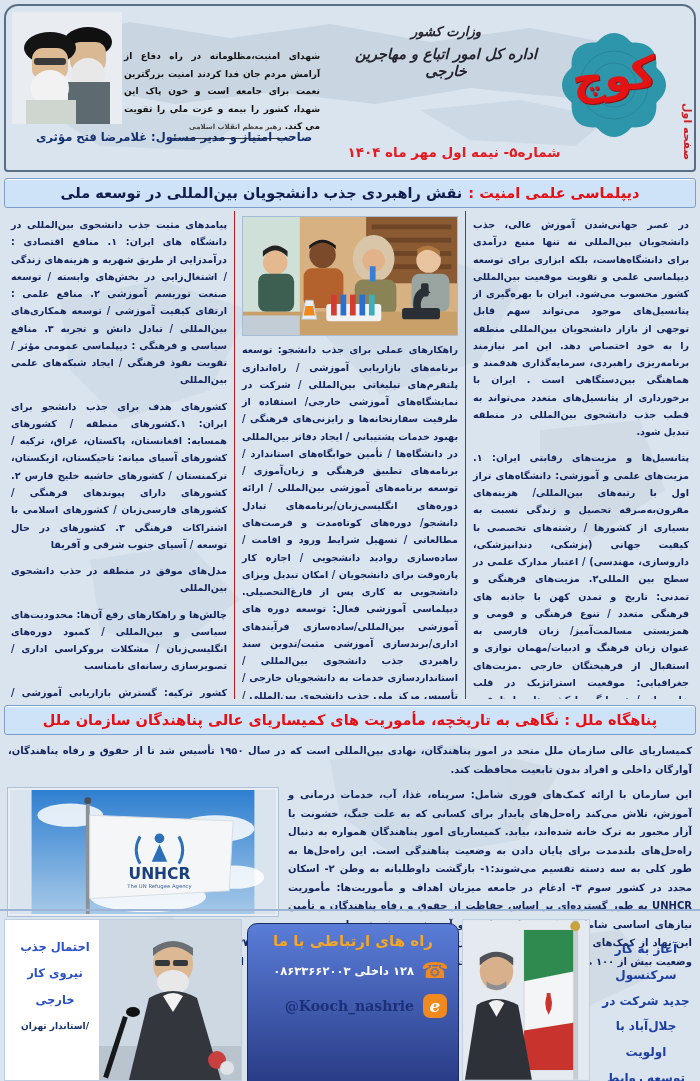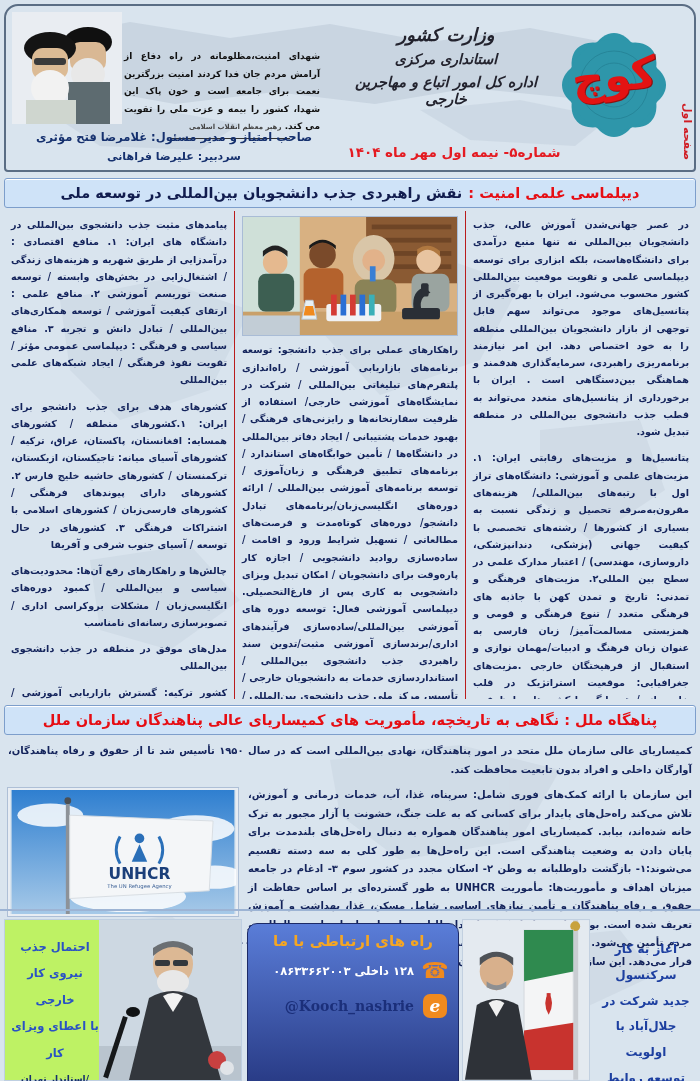--- a/index.html
+++ b/index.html
@@ -24,21 +24,21 @@
   .portraits { position:absolute; left:6px; top:6px; width:110px; height:112px; }
   .quote { position:absolute; left:118px; top:42px; width:196px; text-align:justify;
     font-size:9px; font-weight:bold; color:#111; line-height:1.95; }
   .quote-attr { font-size:7px; color:#444; font-weight:bold; }
   .quote-rule { width:120px; border-bottom:1px solid #333; margin:2px 30px 0 0; }
   .publine { position:absolute; left:18px; top:124px; width:300px; text-align:center;
     color:#15306e; font-weight:bold; font-size:11.5px; }
   .publine.second { top:144px; font-size:11px; }
   .orglines { position:absolute; left:330px; top:18px; width:220px; text-align:center;
     color:#23232e; font-family:"DejaVu Serif", serif; font-style:italic; font-weight:bold; }
-  .orglines .o1 { font-size:18px; margin-bottom:6px; }
+  .orglines .o1 { font-size:13px; margin-bottom:6px; }
   .orglines .o2 { font-size:14px; margin-bottom:6px; }
   .orglines .o3 { font-size:14.5px; }
   .issue-line { position:absolute; left:318px; top:138px; width:260px; text-align:center;
     color:#e41b22; font-weight:bold; font-size:13.5px; }
   .medallion { position:absolute; right:16px; top:4px; width:128px; height:150px; }
   .medallion svg { width:100%; height:100%; }
   .logo-word { position:absolute; right:16px; top:44px; width:128px; text-align:center;
     color:#e31313; font-weight:bold; font-size:44px; transform:rotate(-6deg);
     text-shadow:1px 1px 0 #8d0f0f; pointer-events:none; }
   .page-label { position:absolute; right:0px; top:62px; height:92px;
@@ -61,29 +61,29 @@
   .col p { font-size:9.6px; font-weight:bold; color:#13235b; text-align:justify;
     line-height:1.8; margin-bottom:9px; }
   .photo { width:100%; border:1px solid #a9bcd6; background:#c9b08a; margin-bottom:5px; }
   .photo svg { display:block; width:100%; }
 
   
   .section2 { position:relative; margin:3px 4px 0 4px; padding:4px 4px 2px 4px;
     min-height:168px; overflow:hidden; }
   .section2 p { font-size:10px; font-weight:bold; color:#13235b; text-align:justify;
     line-height:1.85; margin-bottom:7px; }
-  .flag-photo { float:left; width:230px; height:128px; margin:2px 10px 4px 0;
+  .flag-photo { float:left; width:270px; height:128px; margin:2px 10px 4px 0;
     border:2px solid #e8edf3; box-shadow:0 0 0 1px #aebfd6; }
   .flag-photo svg { display:block; width:100%; height:100%; }
 
   
   .footer { position:absolute; left:0; right:0; top:905px; height:176px;
     border-top:2px solid #9db4d4; }
   .footer-left { position:absolute; left:4px; top:8px; width:238px; height:162px;
-    background:#bef264; border:1px solid #bfcfe1; }
+    background:#ffffff; border:1px solid #bfcfe1; }
   .fl-photo { position:absolute; right:0; top:0; width:142px; height:160px; }
   .fl-photo svg { width:100%; height:100%; }
   .fl-text { position:absolute; left:2px; top:14px; width:96px; text-align:center; }
   .fl-text .line { display:block; color:#2a52c4; font-weight:bold; font-size:11.5px;
     line-height:2.3; }
   .fl-text .src { display:block; margin-top:8px; color:#16306b; font-weight:bold;
     font-size:9px; }
 
   .contact-box { position:absolute; left:247px; top:12px; width:212px; height:176px;
     border-radius:10px; background:linear-gradient(#5a7dd8, #24357e);
@@ -155,25 +155,23 @@
         </svg>
       </div>
 
       <div class="quote">
         <span>شهدای امنیت،مظلومانه در راه دفاع از آرامش مردم جان فدا کردند امنیت بزرگترین نعمت برای جامعه است و خون پاک این شهدا، کشور را بیمه و عزت ملی را تقویت می کند.</span>
         <span class="quote-attr">رهبر معظم انقلاب اسلامی</span>
         <div class="quote-rule"></div>
       </div>
 
       <div class="publine">صاحب امتیاز و مدیر مسئول: غلامرضا فتح مؤثری</div>
-      <div class="publine second">سردبیر: علیرضا فراهانی</div>
 
       <div class="orglines">
         <div class="o1">وزارت کشور</div>
-        <div class="o2">استانداری مرکزی</div>
         <div class="o3">اداره کل امور اتباع و مهاجرین خارجی</div>
       </div>
 
       <div class="issue-line">شماره۵- نیمه اول مهر ماه ۱۴۰۴</div>
 
       <div class="medallion">
         <svg viewBox="0 0 128 150">
           <g fill="#2e96aa">
             <g transform="translate(64,75)">
               <ellipse rx="30" ry="52"></ellipse>
@@ -252,22 +250,22 @@
             </g>
             <rect x="0" y="104" width="60" height="21" fill="#c2cdd6"></rect>
           </svg>
         </div>
         <p>راهکارهای عملی برای جذب دانشجو: توسعه برنامه‌های بازاریابی آموزشی / راه‌اندازی پلتفرم‌های تبلیغاتی بین‌المللی / شرکت در نمایشگاه‌های آموزشی خارجی/ استفاده از ظرفیت سفارتخانه‌ها و رایزنی‌های فرهنگی /بهبود خدمات پشتیبانی / ایجاد دفاتر بین‌المللی در دانشگاه‌ها / تأمین خوابگاه‌های استاندارد / برنامه‌های تطبیق فرهنگی و زبان‌آموزی / توسعه برنامه‌های آموزشی بین‌المللی / ارائه دوره‌های انگلیسی‌زبان/برنامه‌های تبادل دانشجو/ دوره‌های کوتاه‌مدت و فرصت‌های مطالعاتی / تسهیل شرایط ورود و اقامت / ساده‌سازی روادید دانشجویی / اجازه کار پاره‌وقت برای دانشجویان / امکان تبدیل ویزای دانشجویی به کاری پس از فارغ‌التحصیلی. دیپلماسی آموزشی فعال: توسعه دوره های آموزشی بین‌المللی/ساده‌سازی فرآیندهای اداری/برندسازی آموزشی مثبت/تدوین سند راهبردی جذب دانشجوی بین‌المللی / استانداردسازی خدمات به دانشجویان خارجی / تأسیس مرکز ملی جذب دانشجوی بین‌المللی / تخصیص بورسیه‌های هدفمند / برگزاری رویدادهای بین‌المللی علمی با تحقق این راهکارها، ایران می‌تواند نه تنها به اهداف اقتصادی دست یابد، بلکه نقش مؤثری در توسعه دیپلماسی علمی و تقریب فرهنگی در منطقه ایفاء نماید.</p>
       </div>
 
       <div class="col">
         <p>پیامدهای مثبت جذب دانشجوی بین‌المللی در دانشگاه های ایران: ۱. منافع اقتصادی : درآمدزایی از طریق شهریه و هزینه‌های زندگی / اشتغال‌زایی در بخش‌های وابسته / توسعه صنعت توریسم آموزشی ۲. منافع علمی : ارتقای کیفیت آموزشی / توسعه همکاری‌های بین‌المللی / تبادل دانش و تجربه ۳. منافع سیاسی و فرهنگی : دیپلماسی عمومی مؤثر / تقویت نفوذ فرهنگی / ایجاد شبکه‌های علمی بین‌المللی</p>
         <p>کشورهای هدف برای جذب دانشجو برای ایران: ۱.کشورهای منطقه / کشورهای همسایه: افغانستان، پاکستان، عراق، ترکیه / کشورهای آسیای میانه: تاجیکستان، ازبکستان، ترکمنستان / کشورهای حاشیه خلیج فارس ۲. کشورهای دارای پیوندهای فرهنگی / کشورهای فارسی‌زبان / کشورهای اسلامی با اشتراکات فرهنگی ۳. کشورهای در حال توسعه / آسیای جنوب شرقی و آفریقا</p>
+        <p>مدل‌های موفق در منطقه در جذب دانشجوی بین‌المللی</p>
         <p>چالش‌ها و راهکارهای رفع آن‌ها:  محدودیت‌های سیاسی و بین‌المللی / کمبود دوره‌های انگلیسی‌زبان / مشکلات بروکراسی اداری / تصویرسازی رسانه‌ای نامناسب</p>
-        <p>مدل‌های موفق در منطقه در جذب دانشجوی بین‌المللی</p>
         <p>کشور ترکیه: گسترش  بازاریابی آموزشی / سرمایه‌گذاری در دوره‌های انگلیسی‌زبان / ارائه بورسیه‌های متنوع</p>
 
       </div>
     </div>
 
     <div class="headline-bar">
       <span class="red">پناهگاه ملل : نگاهی به تاریخچه، مأموریت های  کمیساریای عالی پناهندگان سازمان ملل</span>
     </div>
 
     <div class="section2">
@@ -321,21 +319,20 @@
             <path d="M64,76 L74,92 L84,76 Q74,70 64,76 Z" fill="#f2f2f2"></path>
             <rect x="24" y="96" width="5" height="64" transform="rotate(18 24 96)" fill="#16181a"></rect>
             <ellipse cx="34" cy="92" rx="7" ry="5" fill="#101214"></ellipse>
             <circle cx="118" cy="140" r="9" fill="#c84040"></circle>
             <circle cx="128" cy="148" r="7" fill="#e0e4e8"></circle>
           </svg>
         </div>
         <div class="fl-text">
           <span class="line">احتمال جذب</span>
           <span class="line">نیروی کار خارجی</span>
-          <span class="line">با اعطای ویزای کار</span>
           <span class="src">/استاندار تهران</span>
         </div>
       </div>
 
       <div class="contact-box">
         <div class="contact-title">راه های ارتباطی با ما</div>
         <div class="contact-row">
           <span class="c-icon">
               <span class="phone-glyph">☎</span>
             </span>

